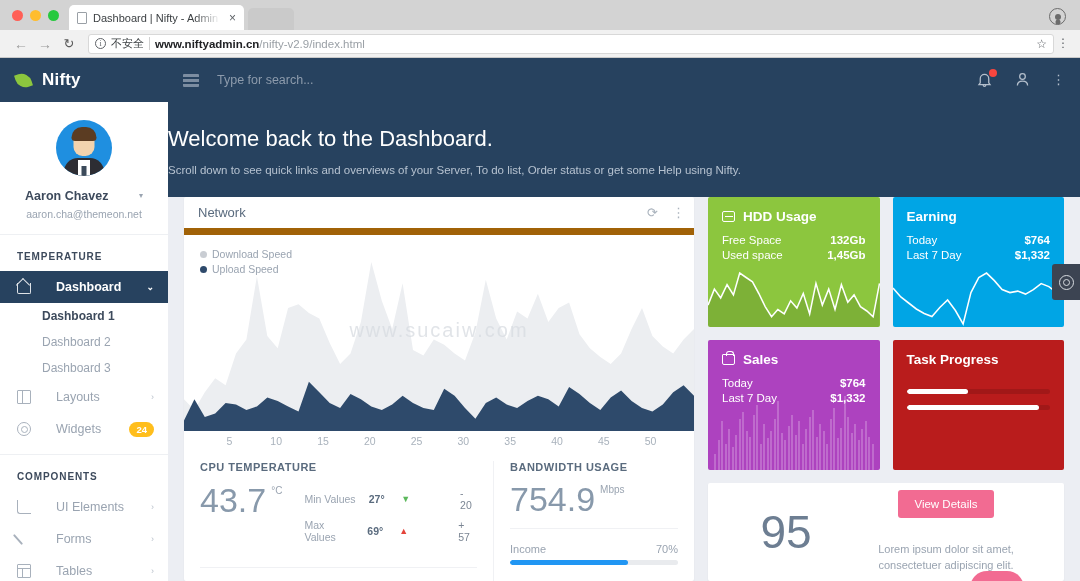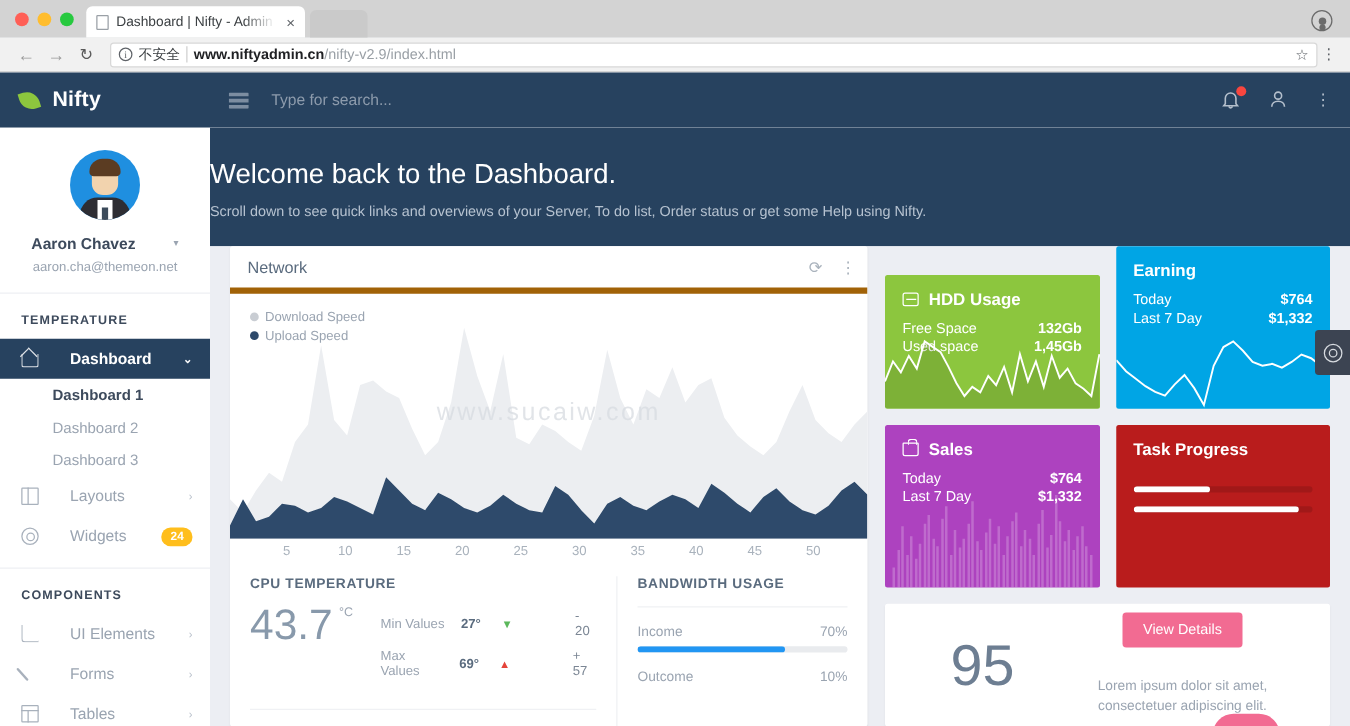--- a/index.html
+++ b/index.html
@@ -224,21 +224,21 @@
     background: #eceef3; padding: 0 16px;
     display: flex; gap: 14px;
   }
 
   .card { background: #fff; border-radius: 2px; box-shadow: 0 1px 2px rgba(0,0,0,.06); }
 
   
   .net-card { width: 510px; flex: none; position: relative; overflow: hidden; }
   .net-head {
     height: 38px; display: flex; align-items: center;
-    padding: 0 14px; border-bottom: 5px solid #a16207;
+    padding: 0 14px; border-bottom: 7px solid #a16207;
   }
   .net-title { font-size: 13px; color: #5a6b7e; flex: 1; }
   .hicon { color: #aab3bd; font-size: 13px; margin-left: 14px; }
   .kebab-card { color: #aab3bd; font-size: 13px; line-height: .72; width: 8px; text-align: center; }
   .legend { position: absolute; left: 16px; top: 50px; font-size: 10.5px; color: #9aa4b1; line-height: 15px; z-index: 2; }
   .lg-dot { display: inline-block; width: 7px; height: 7px; border-radius: 50%; margin-right: 5px; }
   .chartbox { position: relative; height: 190px; margin-top: 6px; }
   .chartbox svg { display: block; width: 100%; height: 100%; }
   .wmk {
     position: absolute; left: 0; right: 0; top: 78px; text-align: center;
@@ -275,21 +275,21 @@
   .bw-divider { border-bottom: 1px solid #f0f1f4; margin: 12px 0 0; }
 
   
   .right-col { flex: 1; display: flex; flex-direction: column; gap: 13px; min-width: 0; }
   .tile-row { display: flex; gap: 13px; height: 130px; }
   .tile { flex: 1; border-radius: 2px; position: relative; overflow: hidden; padding: 12px 14px 0; color: #fff; }
   .tile-title { font-size: 13.5px; font-weight: 700; display: flex; align-items: center; gap: 8px; }
   .tile-rows { margin-top: 10px; font-size: 11.5px; }
   .tile-row-line { display: flex; margin-bottom: 3px; }
   .tile-row-line .v { margin-left: auto; font-weight: 700; }
-  .tile.green { background: #8cc63e; margin-top: 23px; }
+  .tile.green { background: #8cc63e; }
   .tile.blue { background: #00a5e5; }
   .tile.purple { background: #ad42bf; }
   .tile.orange { background: #b91c1c; }
   .tile svg.spark { position: absolute; left: 0; bottom: 0; width: 100%; height: 62px; }
   .t-ic { width: 13px; height: 11px; border: 1.4px solid #fff; border-radius: 2px; position: relative; flex: none; }
   .t-ic.hdd::after { content: ""; position: absolute; left: 1.5px; right: 1.5px; top: 3.5px; height: 1.4px; background: #fff; }
   .t-ic.bag { border-radius: 1px 1px 2px 2px; }
   .t-ic.bag::before { content: ""; position: absolute; left: 2.5px; top: -4px; width: 6px; height: 4px; border: 1.4px solid #fff; border-bottom: 0; border-radius: 3px 3px 0 0; }
   .bars { position: absolute; left: 0; bottom: 0; width: 100%; height: 74px; display: flex; align-items: flex-end; gap: 1.5px; padding: 0 6px; }
   .bars i { flex: 1; background: rgba(255,255,255,.22); }
@@ -502,20 +502,24 @@
                   </div>
                 </div>
               </div>
               <div class="tips">
                 
               </div>
             </div>
 
             <div class="nb-col">
               <div class="sect-title">BANDWIDTH USAGE</div>
+              <div class="bw-num">
+                <span class="big-num">754.9</span>
+                <span class="unit">Mbps</span>
+              </div>
               <div class="bw-divider"></div>
               <div class="prog-wrap">
                 <div class="prog-lbl">
                   <span>Income</span>
                   <span>70%</span>
                 </div>
                 <div class="prog-track">
                   <div class="prog-fill" id="income-fill" style="background: rgb(33, 150, 243); width: 70%;"></div>
                 </div>
               </div>

